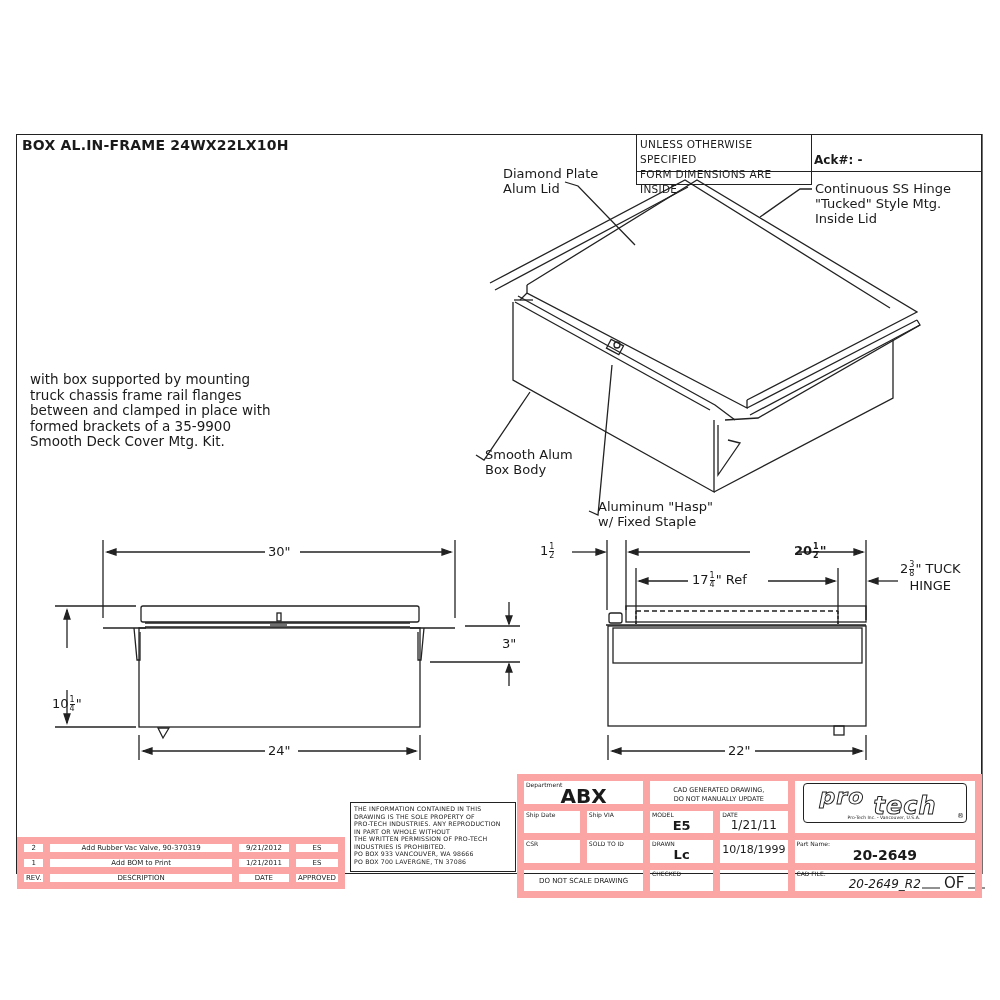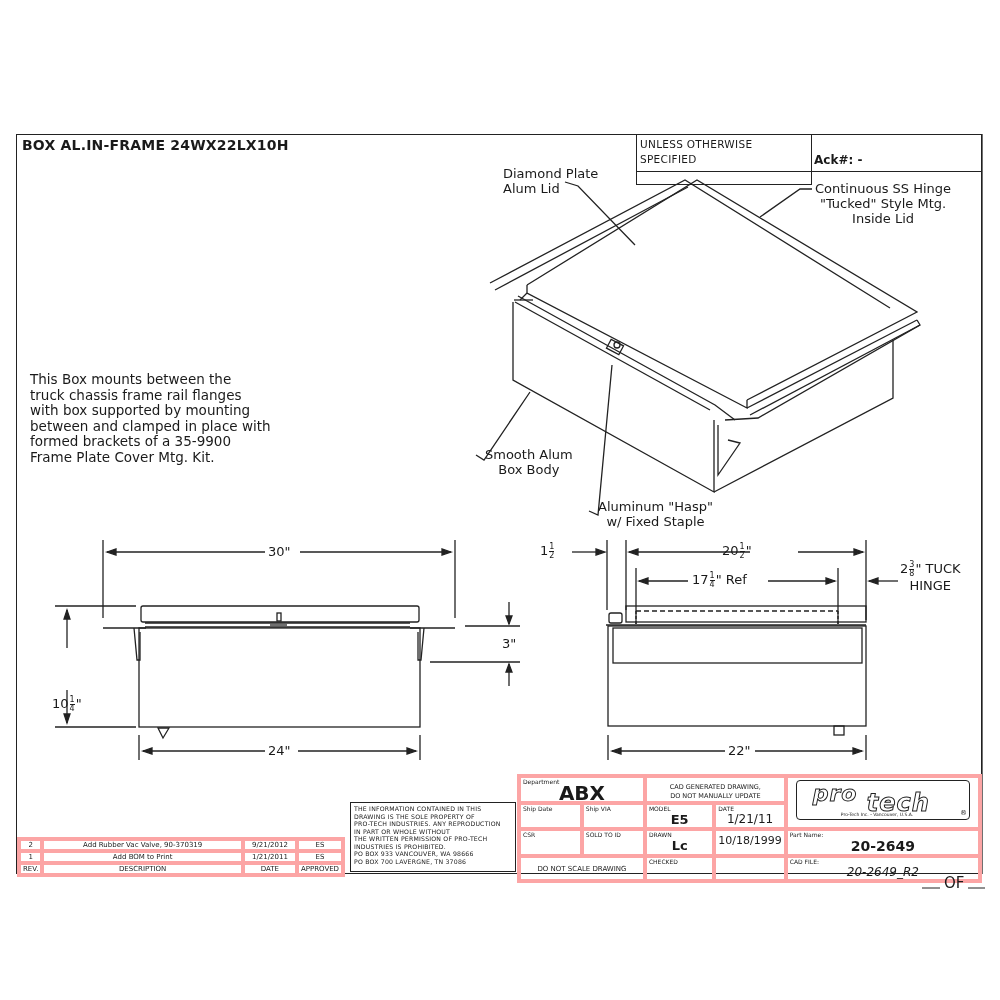--- a/index.html
+++ b/index.html
@@ -7,44 +7,45 @@
          font-family: "DejaVu Sans", sans-serif; color: #1a1a1a; }
   .abs { position: absolute; }
   #frame { position: absolute; left: 16px; top: 134px; width: 966px; height: 740px;
            border: 1.5px solid #222; box-sizing: border-box; }
   .title { left: 22px; top: 137px; font-size: 14px; font-weight: bold; letter-spacing: 0.2px; }
   .notebox { left: 636px; top: 134px; width: 176px; height: 51px; border: 1.2px solid #222;
              box-sizing: border-box; font-size: 10.5px; line-height: 15px; padding: 2px 3px;
              letter-spacing: 0.3px; }
   .ack { left: 814px; top: 153px; font-size: 12px; font-weight: bold; }
   .ackline { left: 636px; top: 171px; width: 346px; height: 0; border-top: 1.2px solid #222; }
-  .callout { font-size: 13px; line-height: 15px; text-align: center; }
+  .callout { font-size: 13px; line-height: 15px; }
   .desc { left: 30px; top: 372px; font-size: 13.5px; line-height: 15.5px; width: 280px; }
   .dim { font-size: 13px; }
   .frac { display: inline-block; vertical-align: middle; font-size: 8px; line-height: 8px;
           text-align: center; margin: 0 1px; }
   .frac span { display: block; }
   .frac .num { border-bottom: 1px solid #222; }
   svg { position: absolute; left: 0; top: 0; }
   table.tb { border-collapse: collapse; position: absolute; }
-  table.tb td { border: 4px solid #fca5a5; padding: 0 2px; vertical-align: top; }
+  table.tb td { border: 7px solid #fca5a5; padding: 0 2px; vertical-align: top; }
   .lab { font-size: 6px; display: block; line-height: 7px; }
   .big { font-size: 20px; font-weight: bold; text-align: center; }
   .val { font-size: 13px; font-weight: bold; text-align: center; display: block; }
   .valn { font-size: 12px; text-align: center; display: block; }
   .tiny { font-size: 6.2px; line-height: 7.5px; letter-spacing: 0.2px; }
 </style>
 </head>
 <body>
 
 <div id="frame"></div>
 <div class="abs title">BOX  AL.IN-FRAME 24WX22LX10H</div>
 
 <div class="abs notebox">
   <div>UNLESS OTHERWISE SPECIFIED</div>
+  <div>FORM DIMENSIONS ARE INSIDE</div>
 </div>
 <div class="abs ack">
   <span>Ack#:</span>
   <span>-</span>
 </div>
 <div class="abs ackline"></div>
 
 <svg width="1000" height="1000" stroke="#222" fill="none" stroke-width="1.3">
 
   <polyline points="490,283 685,180 890,308"></polyline>
@@ -175,39 +176,38 @@
 <div class="abs callout" style="left:485px; top:447px;">
   <div>Smooth Alum</div>
   <div>Box Body</div>
 </div>
 <div class="abs callout" style="left:598px; top:499px;">
   <div>Aluminum "Hasp"</div>
   <div>w/ Fixed Staple</div>
 </div>
 
 <div class="abs desc">
-  <div>This Box mounts between the</div>
+  <div>with box supported by mounting</div>
   <div>truck chassis frame rail flanges</div>
-  <div>with box supported by mounting</div>
   <div>between and clamped in place with</div>
   <div>formed brackets of a 35-9900</div>
-  <div>Frame Plate Cover Mtg. Kit.</div>
+  <div>Smooth Deck Cover Mtg. Kit.</div>
 </div>
 
 <div class="abs dim" style="left:268px; top:544px;">30"</div>
 <div class="abs dim" style="left:268px; top:743px;">24"</div>
 <div class="abs dim" style="left:52px; top:696px;">
   <span>10</span><span class="frac"><span class="num">1</span><span>4</span></span><span>"</span>
 </div>
 <div class="abs dim" style="left:502px; top:636px;">3"</div>
 
 <div class="abs dim" style="left:540px; top:543px;">
   <span>1</span><span class="frac"><span class="num">1</span><span>2</span></span>
 </div>
-<div class="abs dim" style="left:722px; top:543px;">
+<div class="abs dim" style="left:794px; top:543px;font-weight:bold;">
   <span>20</span><span class="frac"><span class="num">1</span><span>2</span></span><span>"</span>
 </div>
 <div class="abs dim" style="left:692px; top:572px;">
   <span>17</span><span class="frac"><span class="num">1</span><span>4</span></span><span>" Ref</span>
 </div>
 <div class="abs dim" style="left:900px; top:561px; text-align:center;">
   <div><span>2</span><span class="frac"><span class="num">3</span><span>8</span></span><span>" TUCK</span></div>
   <div>HINGE</div>
 </div>
 <div class="abs dim" style="left:728px; top:743px;">22"</div>

